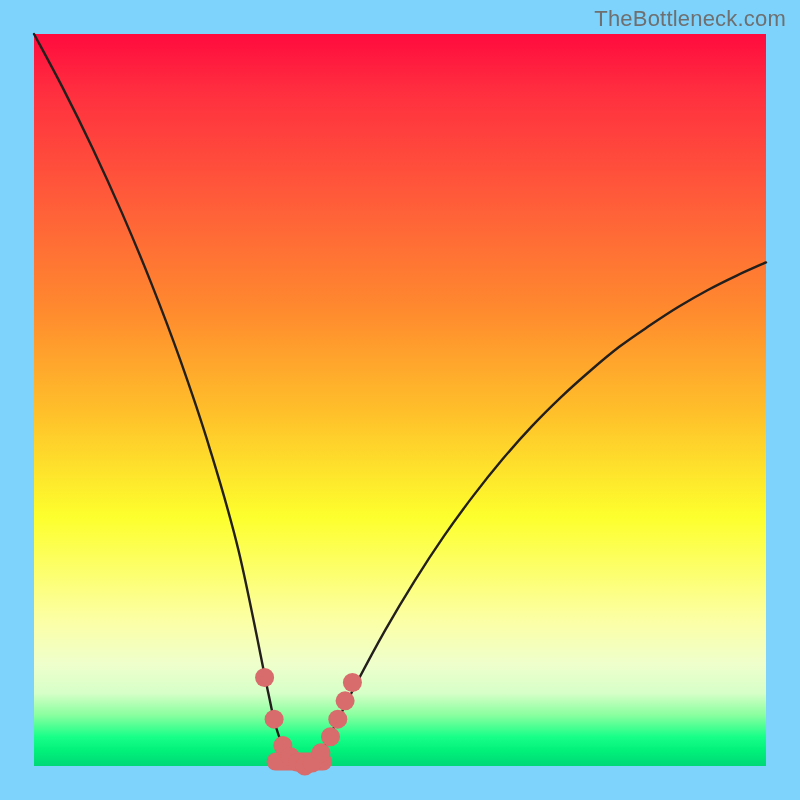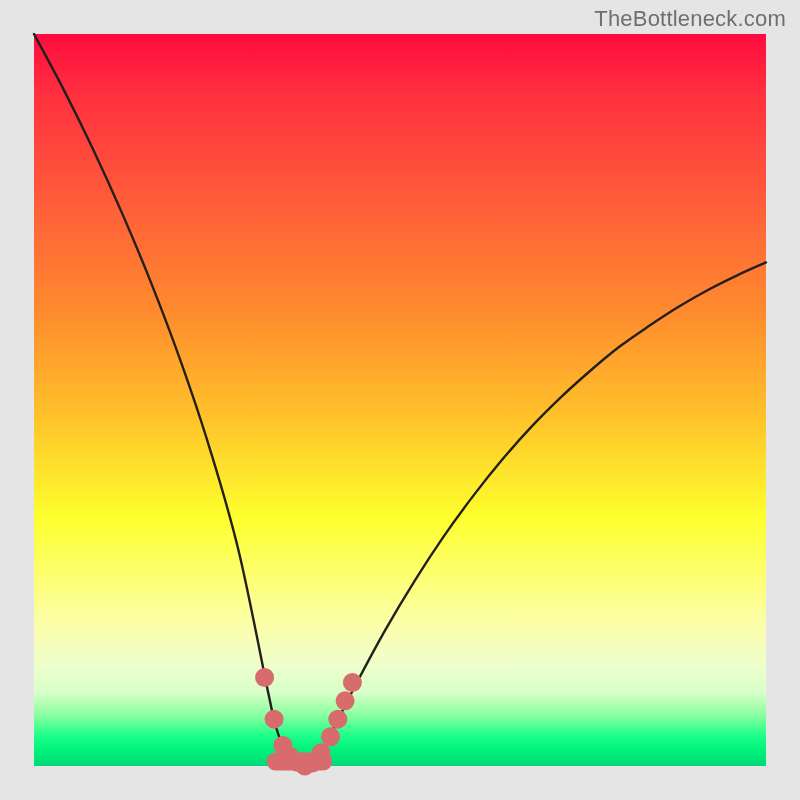--- a/index.html
+++ b/index.html
@@ -10,21 +10,21 @@
     background: #000;
     font-family: Arial, Helvetica, sans-serif;
     overflow: hidden;
   }
   .frame {
     position: absolute;
     left: 0;
     top: 0;
     width: 800px;
     height: 800px;
-    background: #e5e5e5;
+    background: #7dd3fc;
   }
   .plot {
     position: absolute;
     left: 34px;
     top: 34px;
     width: 732px;
     height: 732px;
     
     background: linear-gradient(
       to bottom,

